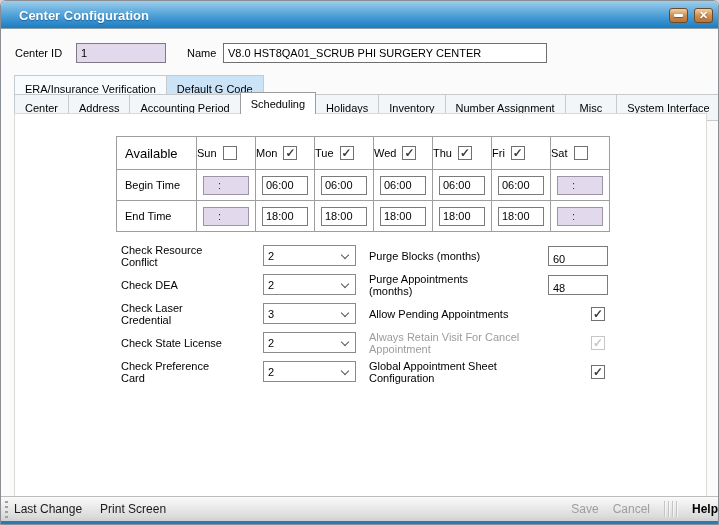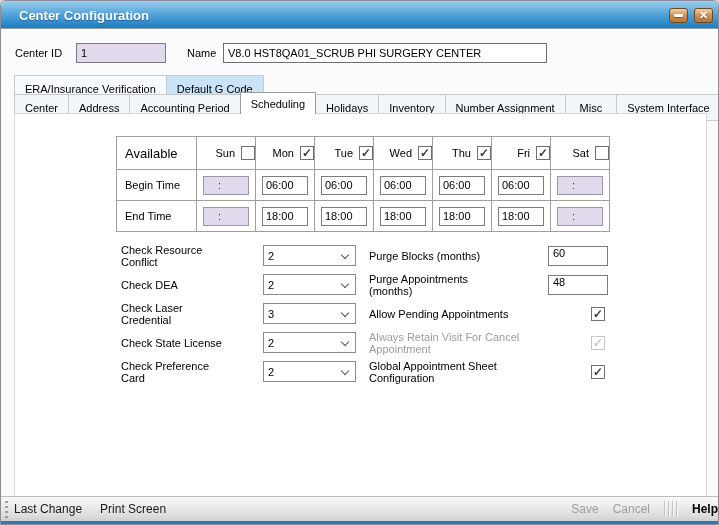--- a/index.html
+++ b/index.html
@@ -34,39 +34,39 @@
               position:relative;z-index:3;}
   
   .panel{position:absolute;left:13px;top:112px;width:693px;height:385px;background:#fff;border:1px solid #d9d9d9;}
   
   .sched{position:absolute;left:115px;top:135px;display:grid;
          grid-template-columns:80px repeat(7,59px);grid-template-rows:33px 31px 31px;
          border-top:1px solid #9e9e9e;border-left:1px solid #9e9e9e;background:#fff;z-index:4;}
   .cell{border-right:1px solid #9e9e9e;border-bottom:1px solid #9e9e9e;display:flex;align-items:center;font-size:11px;}
   .cell.avail{font-size:13px;padding-left:8px;}
   .cell.rowlbl{padding-left:8px;}
-  .cell.day{justify-content:flex-end;gap:6px;}
+  .cell.day{justify-content:flex-start;gap:6px;}
   .cell.tcell{justify-content:center;}
   .cb{width:14px;height:14px;background:#fff;border:1px solid #707070;position:relative;display:inline-block;flex:none;}
   .cb.checked::after{content:"\2713";position:absolute;left:1px;top:-1px;font-size:12px;font-weight:bold;color:#3c3c3c;line-height:14px;}
   .cb.disabled{border-color:#c6c6c6;}
   .cb.disabled::after{color:#c6c6c6;}
   .tin{width:46px;height:19px;border:1px solid #7b7b7b;background:#fff;display:flex;align-items:center;
        padding-left:3px;font-size:11px;}
   .tin.disabled{background:#e2d9ec;border-color:#9b94a6;padding-left:14px;color:#333;}
   
   .col-left{position:absolute;left:120px;top:240px;width:235px;z-index:4;}
   .col-right{position:absolute;left:368px;top:240px;width:239px;z-index:4;}
   .srow{height:29px;display:flex;align-items:center;gap:38px;}
   .srow .slabel{flex:1;font-size:11px;color:#000;}
   .slabel.dim{color:#9c9c9c;}
   .dd{width:93px;height:21px;background:#fff;border:1px solid #8a8a8a;display:flex;align-items:center;position:relative;flex:none;}
   .dd .val{padding-left:4px;font-size:11px;}
   .dd .chev{position:absolute;right:7px;top:6px;width:6px;height:6px;border-right:1px solid #555;border-bottom:1px solid #555;transform:rotate(45deg);}
-  .nin{width:60px;height:20px;border:1px solid #7b7b7b;background:#fff;display:flex;align-items:flex-start;
+  .nin{width:60px;height:20px;border:1px solid #7b7b7b;background:#fff;display:flex;align-items:flex-end;
        padding-left:4px;font-size:11px;flex:none;}
   .cbslot{width:14px;margin-right:3px;flex:none;display:flex;}
   
   .toolbar{position:absolute;left:0;right:0;bottom:3px;height:25px;
            background:linear-gradient(#fafafa,#dcdcdc 80%,#cfcfcf);border-top:1px solid #bdbdbd;
            display:flex;align-items:center;font-size:12px;}
   .grip-v{width:3px;height:17px;margin:0 6px 0 4px;
           background:repeating-linear-gradient(to bottom,#9f9f9f 0 2px,transparent 2px 5px);}
   .tb-left{display:flex;gap:18px;align-items:center;}
   .tb-item{color:#1a1a1a;}

